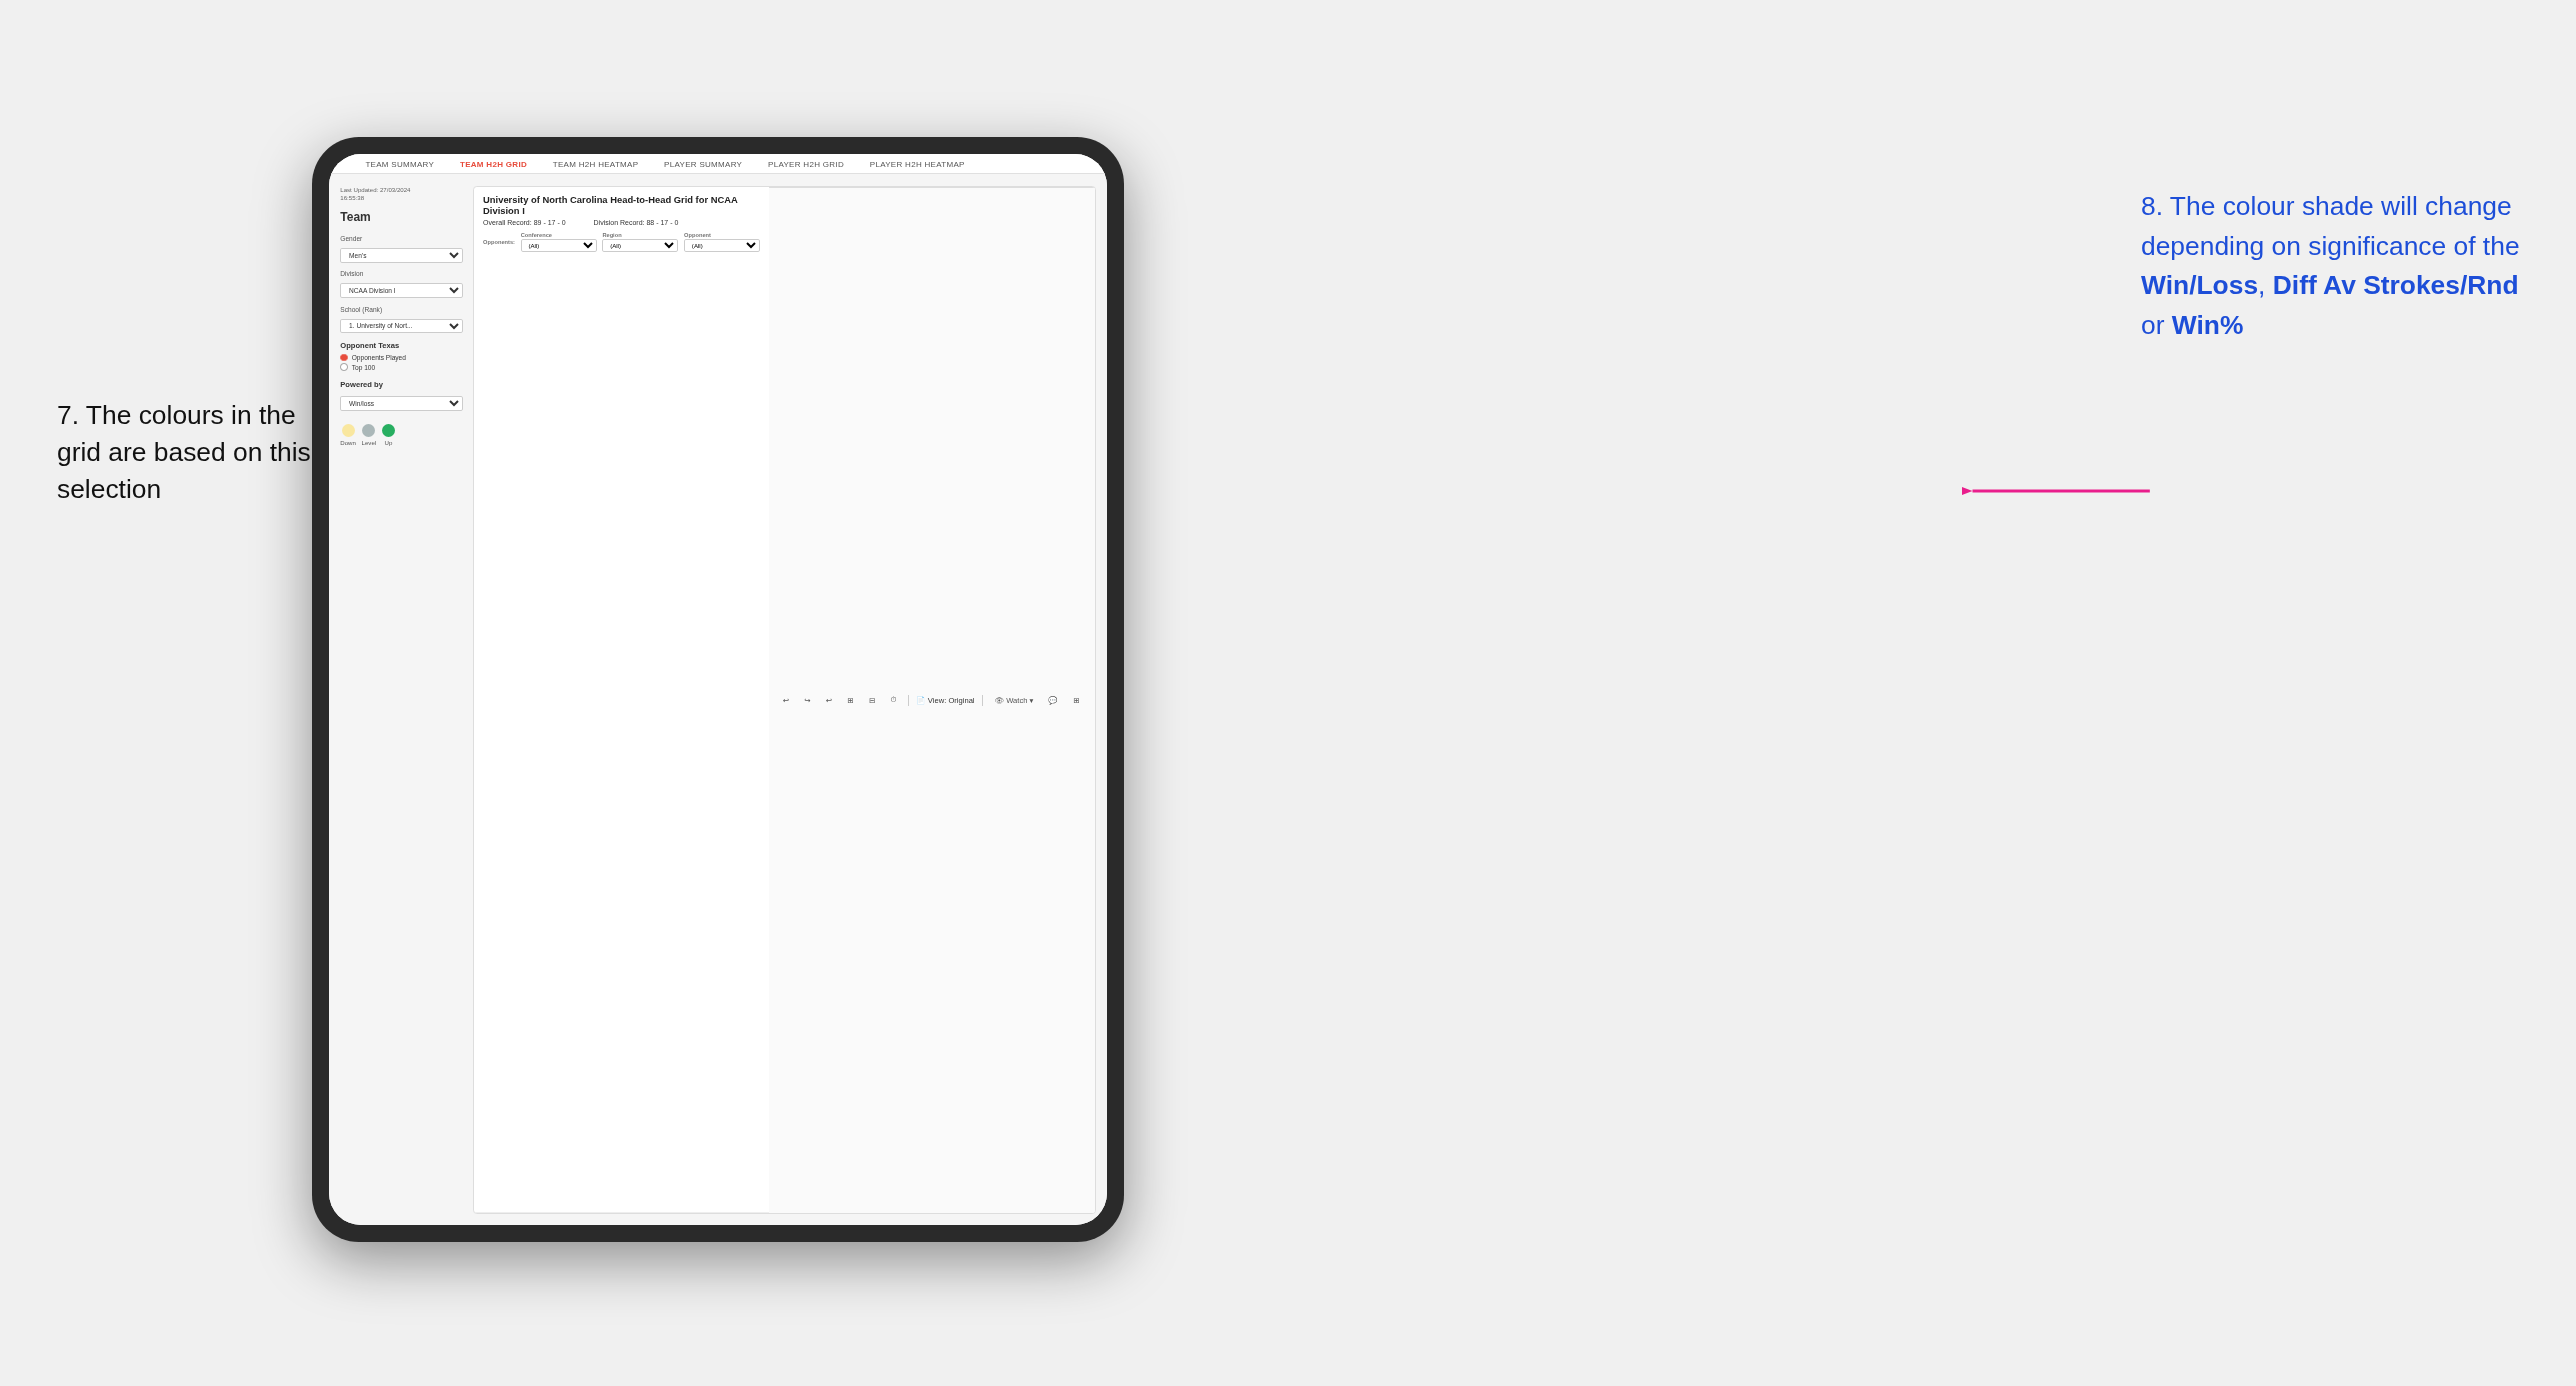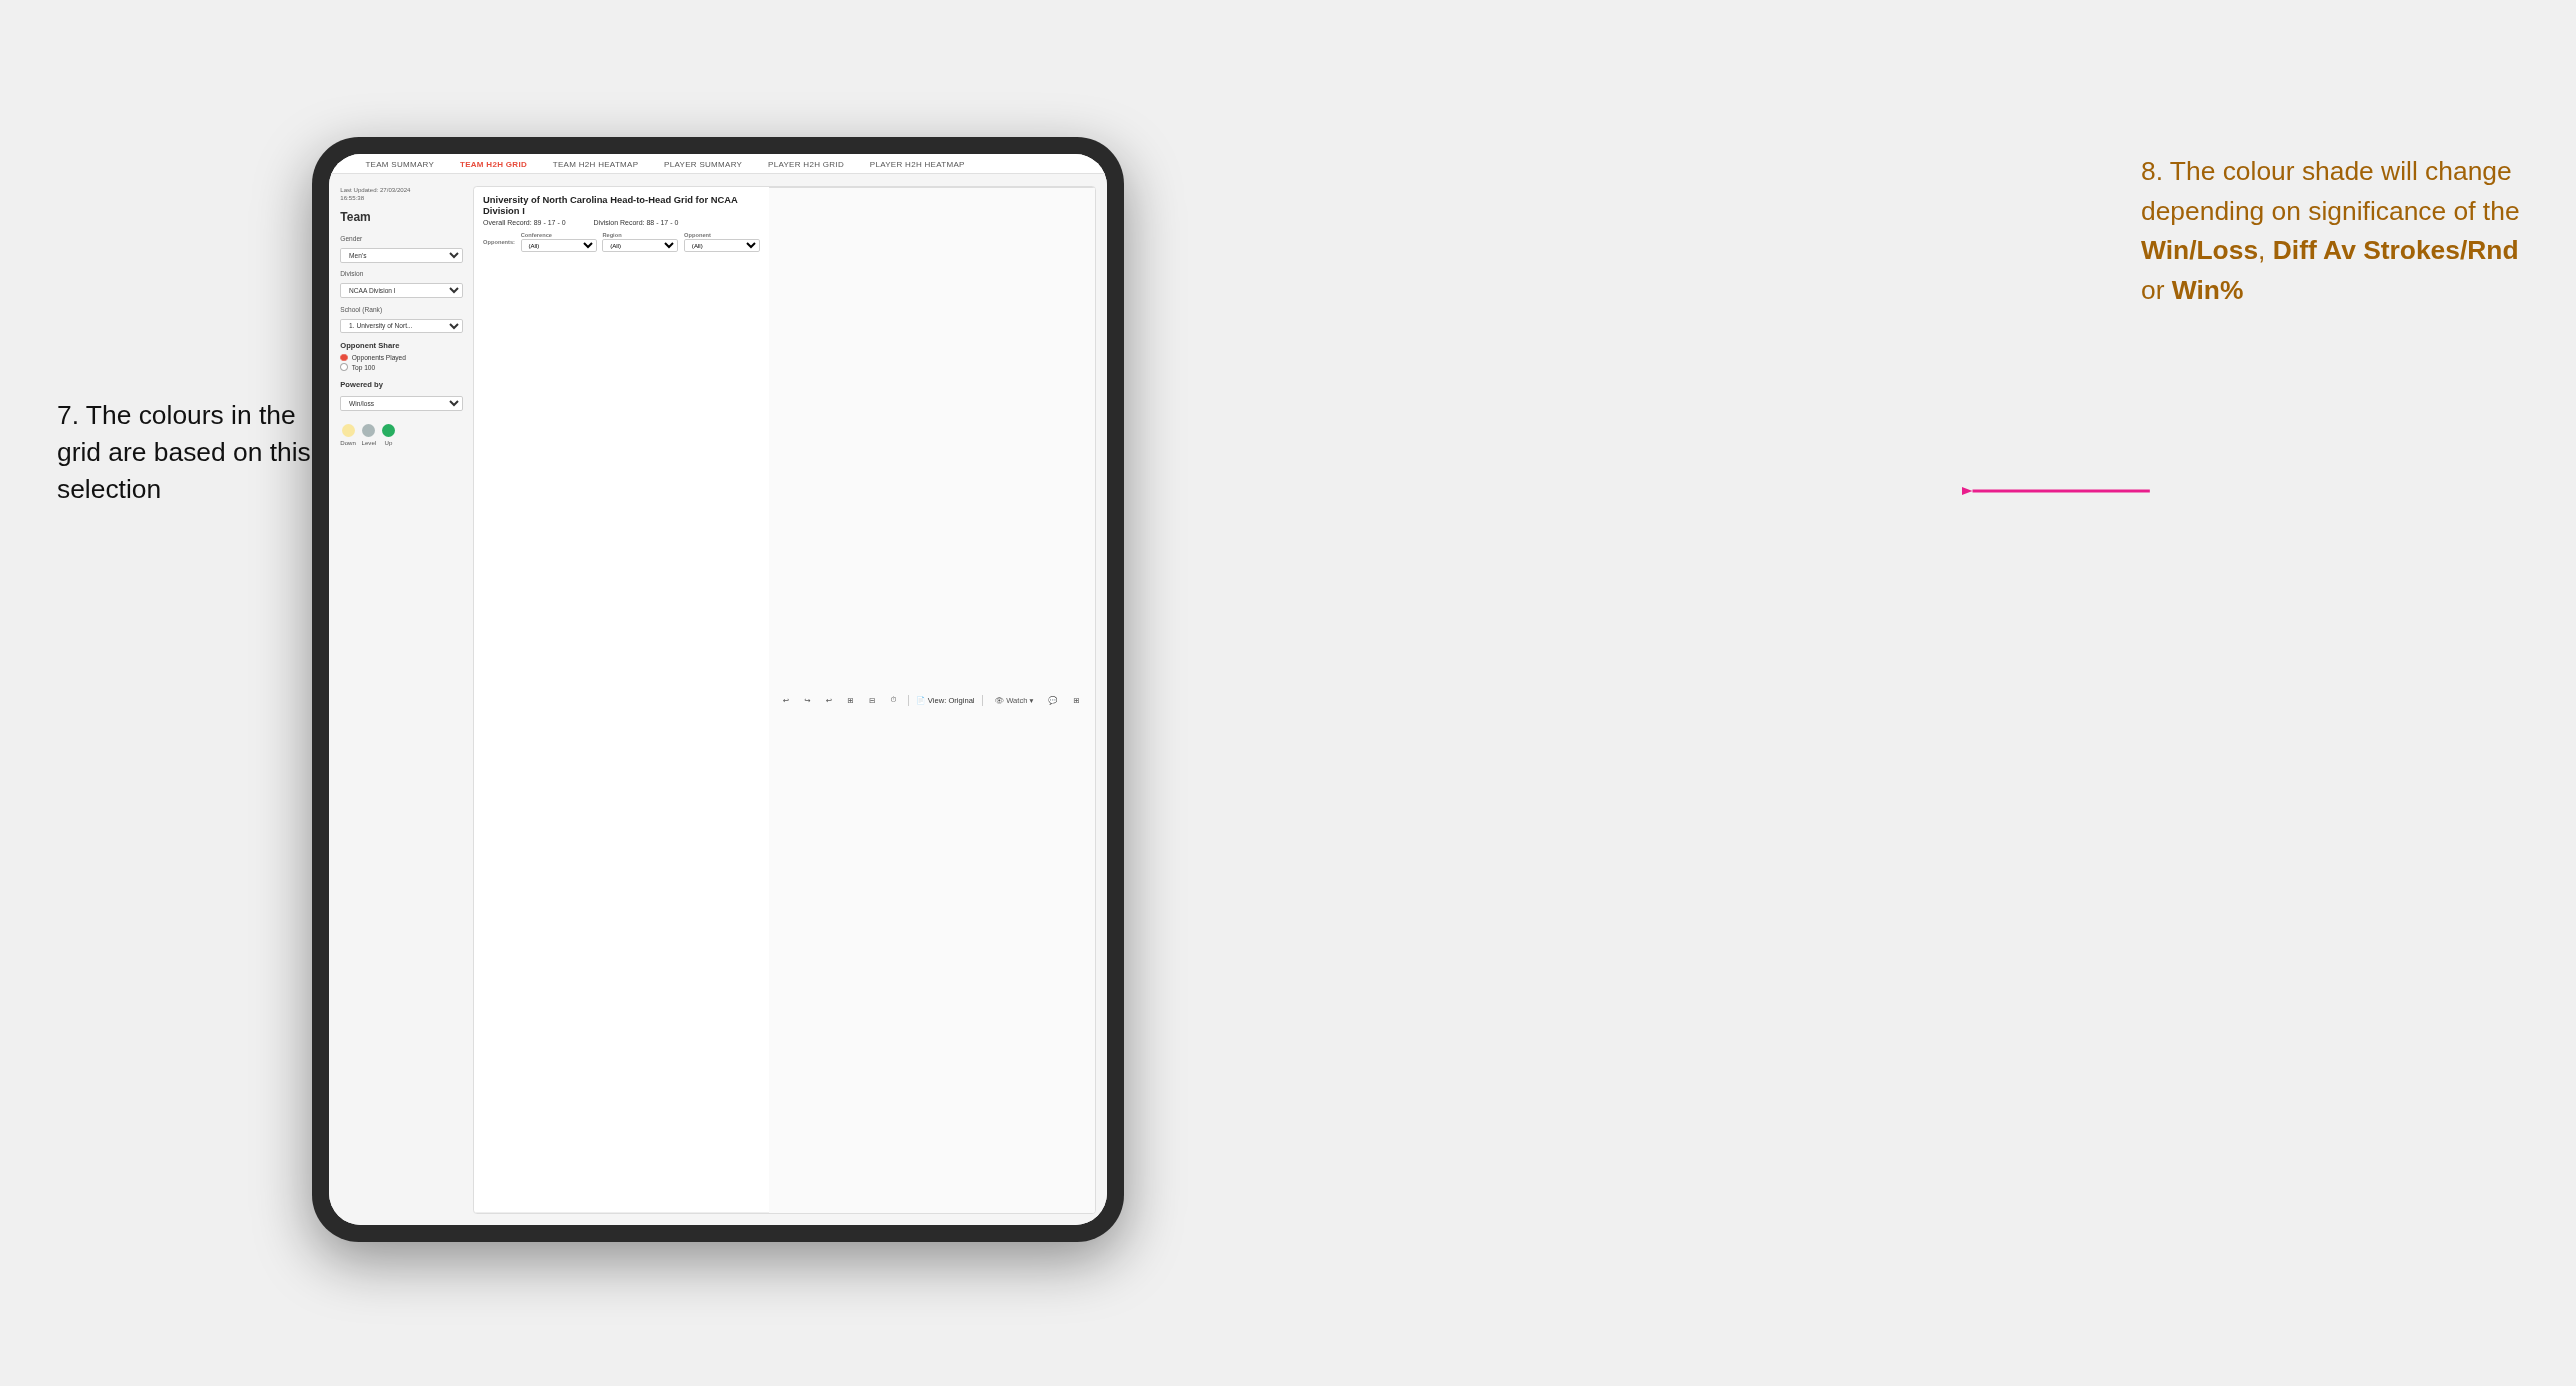--- a/index.html
+++ b/index.html
@@ -20,25 +20,25 @@
       width: 264px;
       font-size: 26.4px;
       line-height: 1.4;
       color: #111;
     }
 
     
     .annotation-right {
       position: absolute;
       right: 38px;
-      top: 152px;
+      top: 187px;
       width: 397px;
       font-size: 26.4px;
       line-height: 1.5;
-      color: #a16207;
+      color: #1d4ed8;
     }
     .annotation-right strong {
       font-weight: bold;
     }
 
     
     .tablet {
       position: absolute;
       left: 312px;
       top: 137px;
@@ -442,21 +442,21 @@
         </div>
 
         <div>
           <div class="panel-label">School (Rank)</div>
           <select class="panel-select">
             <option>1. University of Nort...</option>
           </select>
         </div>
 
         <div>
-          <div class="opponent-view-title">Opponent Share</div>
+          <div class="opponent-view-title">Opponent Texas</div>
           <div class="radio-option">
             <div class="radio-dot selected"></div>
             <span>Opponents Played</span>
           </div>
           <div class="radio-option">
             <div class="radio-dot"></div>
             <span>Top 100</span>
           </div>
         </div>
 

